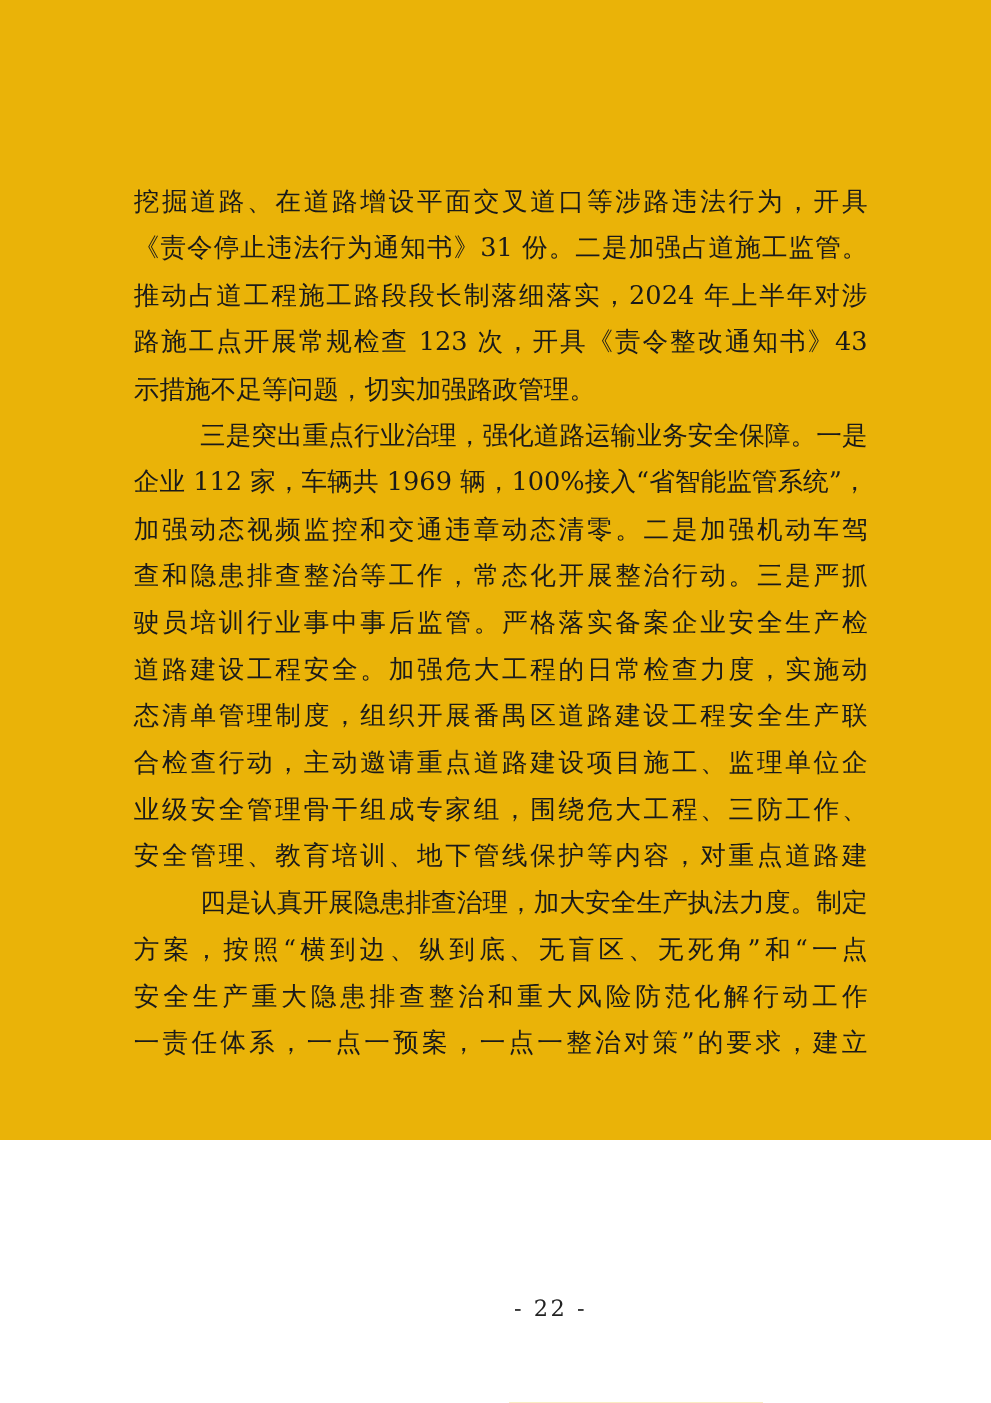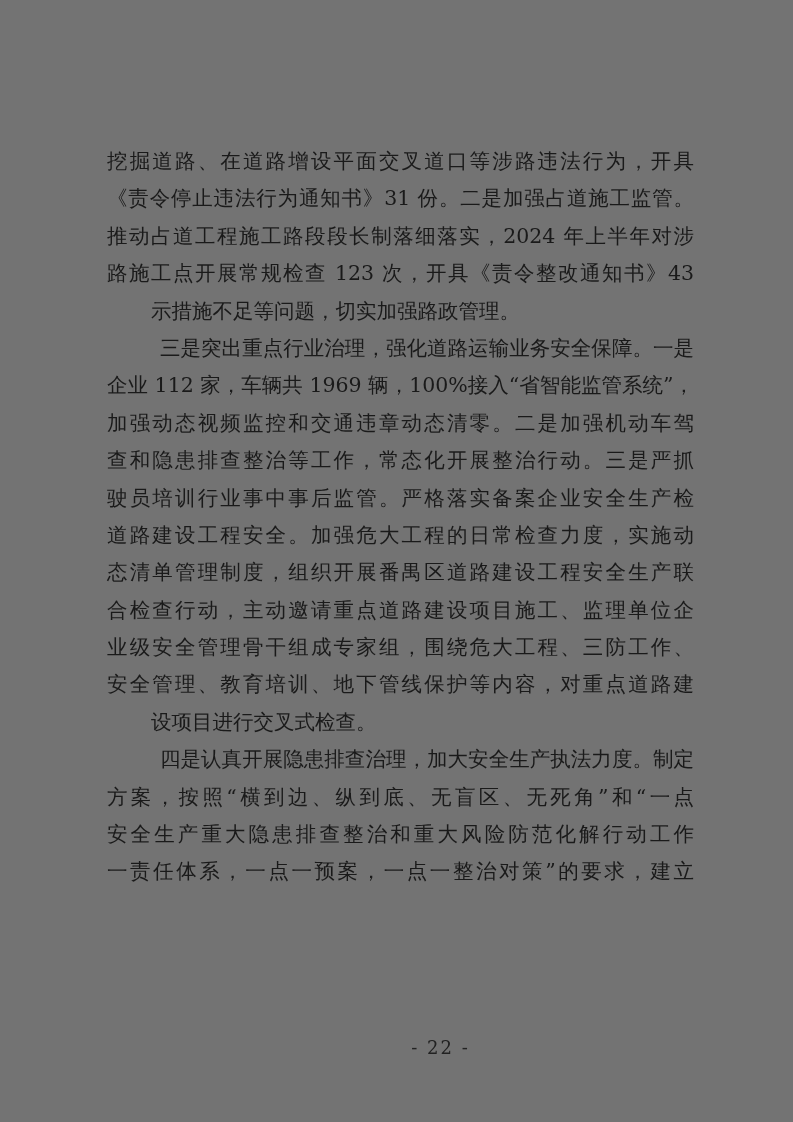--- a/index.html
+++ b/index.html
@@ -13,41 +13,40 @@
       position: relative;
       overflow: hidden;
       font-family: "DejaVu Serif", "Liberation Serif", serif;
       color: #1a1a1a;
     }
     .page {
       position: absolute;
       left: 0;
       top: 0;
       width: 793px;
-      height: 1122px;
-      background: #737373;
+      height: 912px;
+      background: #eab308;
     }
     .body-text {
       position: absolute;
       left: 107px;
       top: 143px;
       width: 587px;
     }
     .line {
       height: 37.4px;
       line-height: 37.4px;
       font-size: 20.5px;
       white-space: nowrap;
       text-align: justify;
       text-align-last: justify;
       letter-spacing: 0;
     }
     .line.last {
       text-align-last: left;
-      margin-left: 44px;
     }
     .line.indent {
       padding-left: 53px;
     }
     .page-number {
       position: absolute;
       left: 0;
       width: 793px;
       top: 1037px;
       text-align: center;
@@ -76,21 +75,20 @@
       <div class="line indent">三是突出重点行业治理，强化道路运输业务安全保障。一是</div>
       <div class="line">企业 112 家，车辆共 1969 辆，100%接入“省智能监管系统”，</div>
       <div class="line">加强动态视频监控和交通违章动态清零。二是加强机动车驾</div>
       <div class="line">查和隐患排查整治等工作，常态化开展整治行动。三是严抓</div>
       <div class="line">驶员培训行业事中事后监管。严格落实备案企业安全生产检</div>
       <div class="line">道路建设工程安全。加强危大工程的日常检查力度，实施动</div>
       <div class="line">态清单管理制度，组织开展番禺区道路建设工程安全生产联</div>
       <div class="line">合检查行动，主动邀请重点道路建设项目施工、监理单位企</div>
       <div class="line">业级安全管理骨干组成专家组，围绕危大工程、三防工作、</div>
       <div class="line">安全管理、教育培训、地下管线保护等内容，对重点道路建</div>
-      <div class="line last">设项目进行交叉式检查。</div>
     </div>
 
     <div>
       <div class="line indent">四是认真开展隐患排查治理，加大安全生产执法力度。制定</div>
       <div class="line">方案，按照“横到边、纵到底、无盲区、无死角”和“一点</div>
       <div class="line">安全生产重大隐患排查整治和重大风险防范化解行动工作</div>
       <div class="line">一责任体系，一点一预案，一点一整治对策”的要求，建立</div>
     </div>
   </div>
 

